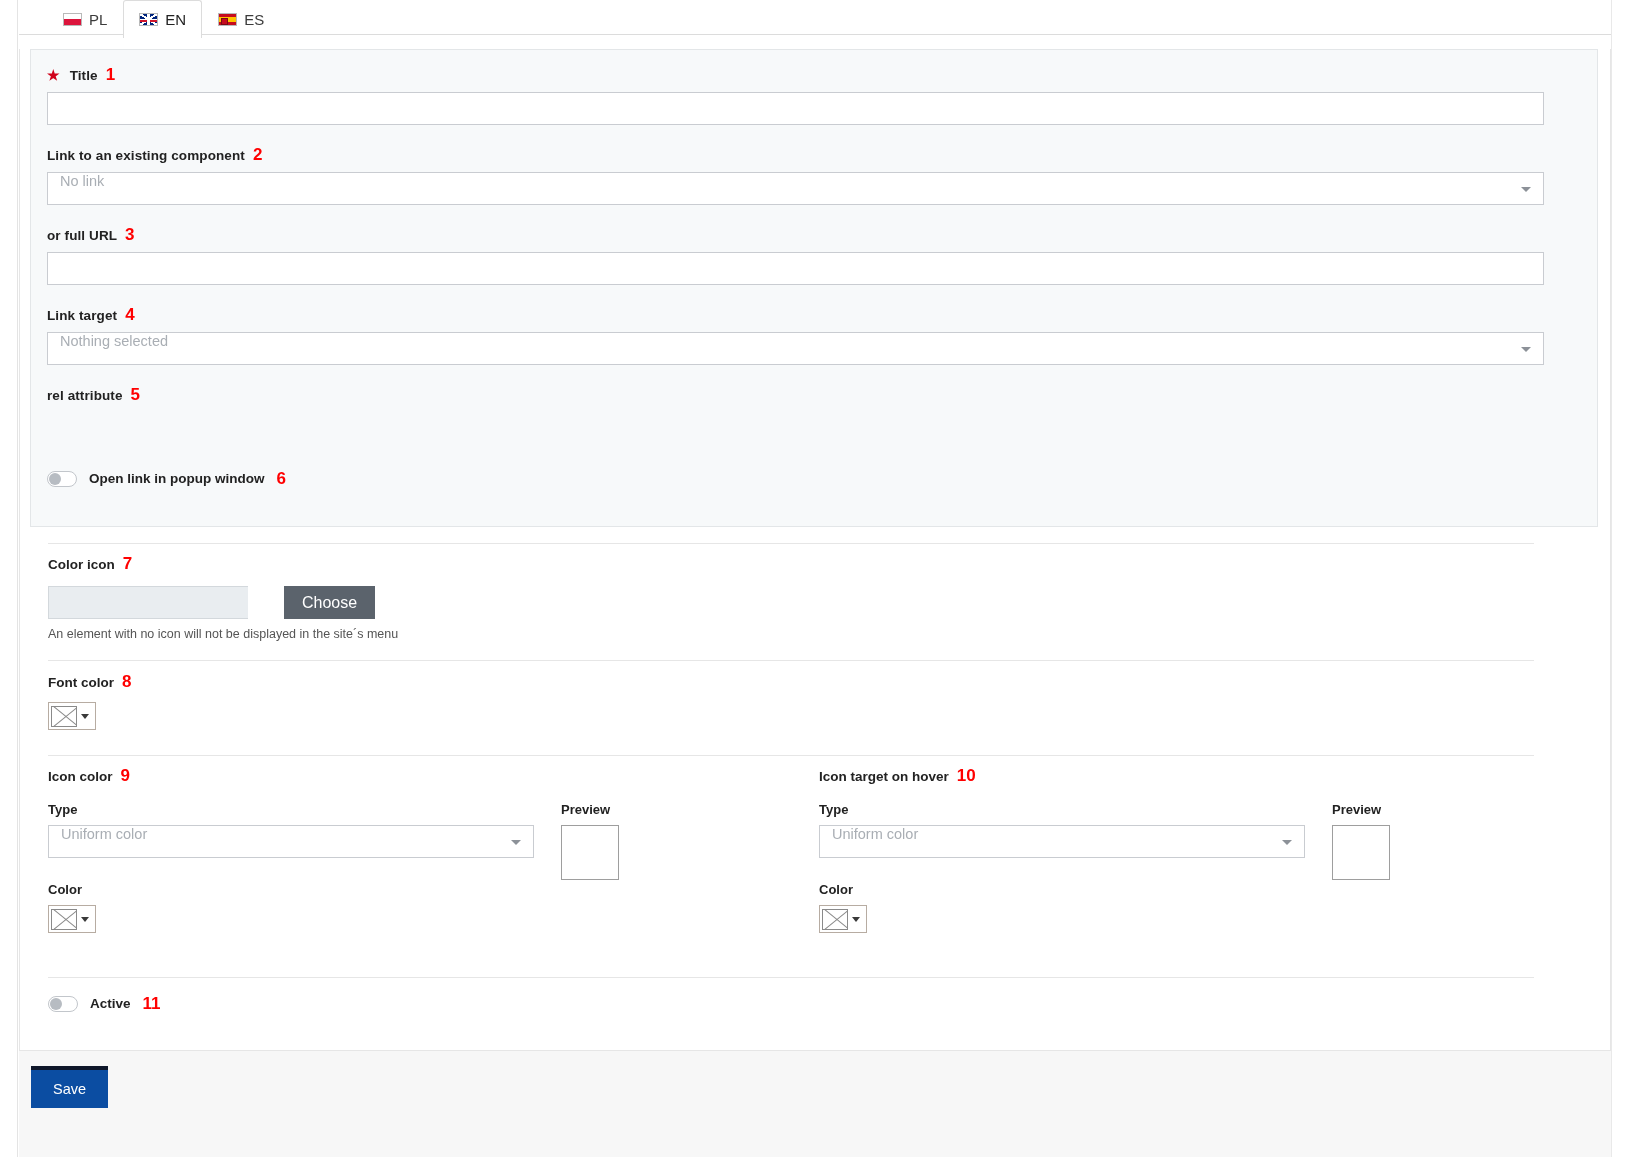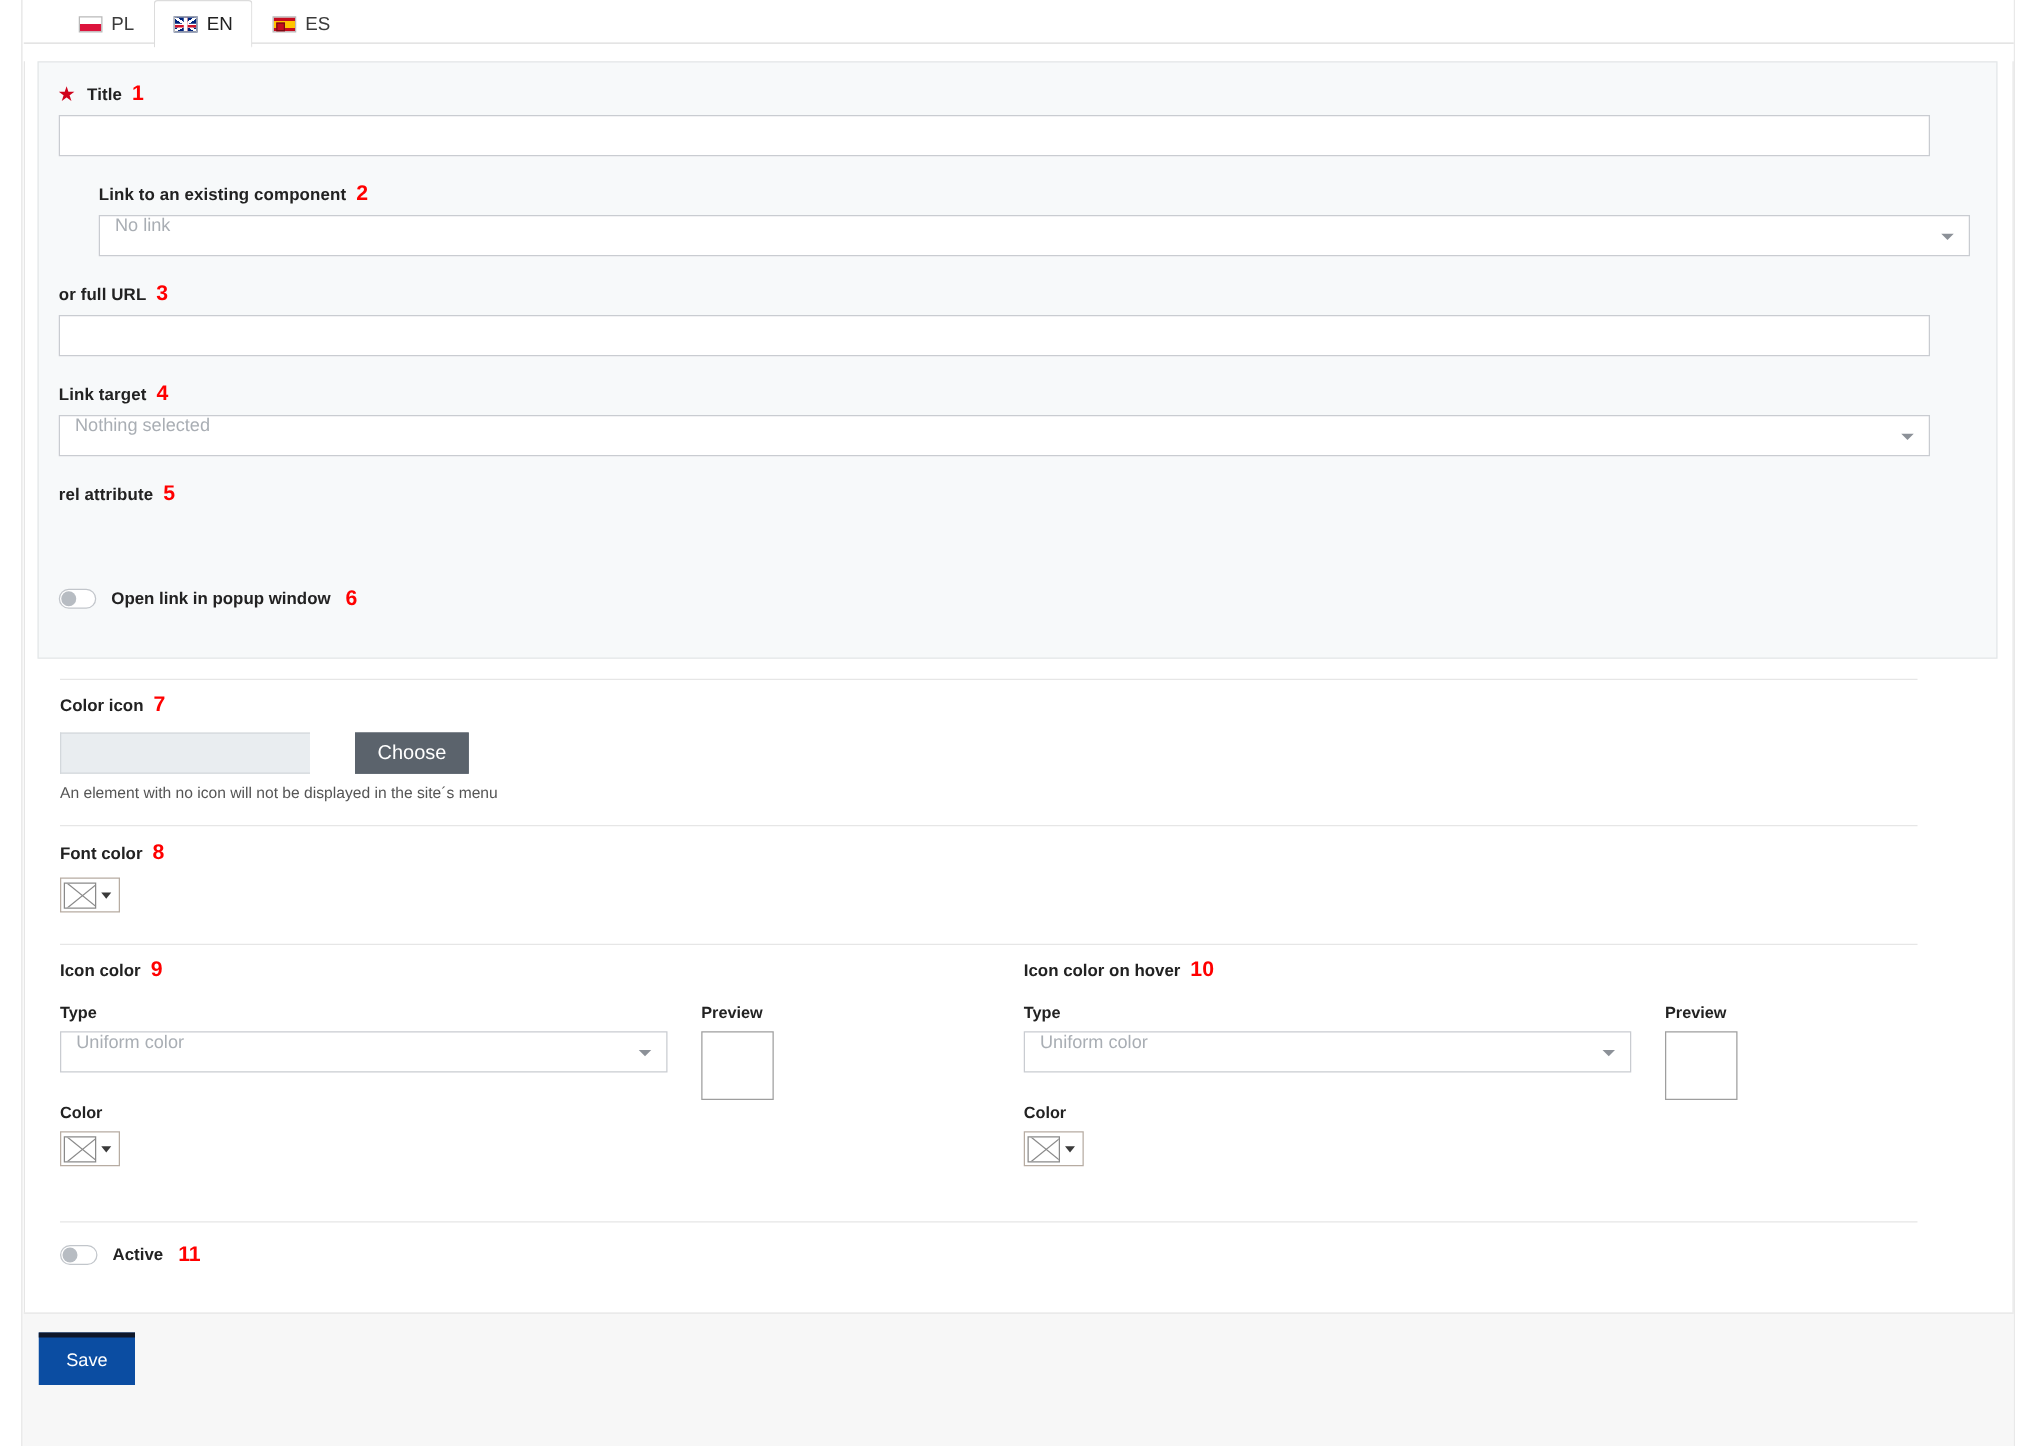--- a/index.html
+++ b/index.html
@@ -269,21 +269,21 @@
 
       <div class="field" style="top:16px;">
         <div class="flabel">
           <span class="req-star">★</span>
           <span>Title</span>
           <span class="num">1</span>
         </div>
         <input class="txtinput" type="text" value="" style="">
       </div>
 
-      <div class="field" style="top:96px;margin-left:32px;">
+      <div class="field" style="top:96px;">
         <div class="flabel">
           <span>Link to an existing component</span>
           <span class="num">2</span>
         </div>
         <div class="selectbox">
           <span>No link</span>
           <span class="caret"></span>
         </div>
       </div>
 
@@ -380,21 +380,21 @@
             <span class="cw-caret">
                 <i></i>
               </span>
           </div>
         </div>
       </div>
     </div>
 
     <div class="sect" style="left:799px; top:718px; width:740px;">
       <div class="sect-label">
-        <span>Icon color on hover</span>
+        <span>Icon target on hover</span>
         <span class="num">10</span>
       </div>
 
       <div style="position:relative; margin-top:18px; height:180px;">
         <div style="position:absolute; left:0; top:0; width:486px;">
           <div class="sublabel">Type</div>
           <div class="selectbox">
             <span>Uniform color</span>
             <span class="caret"></span>
           </div>

